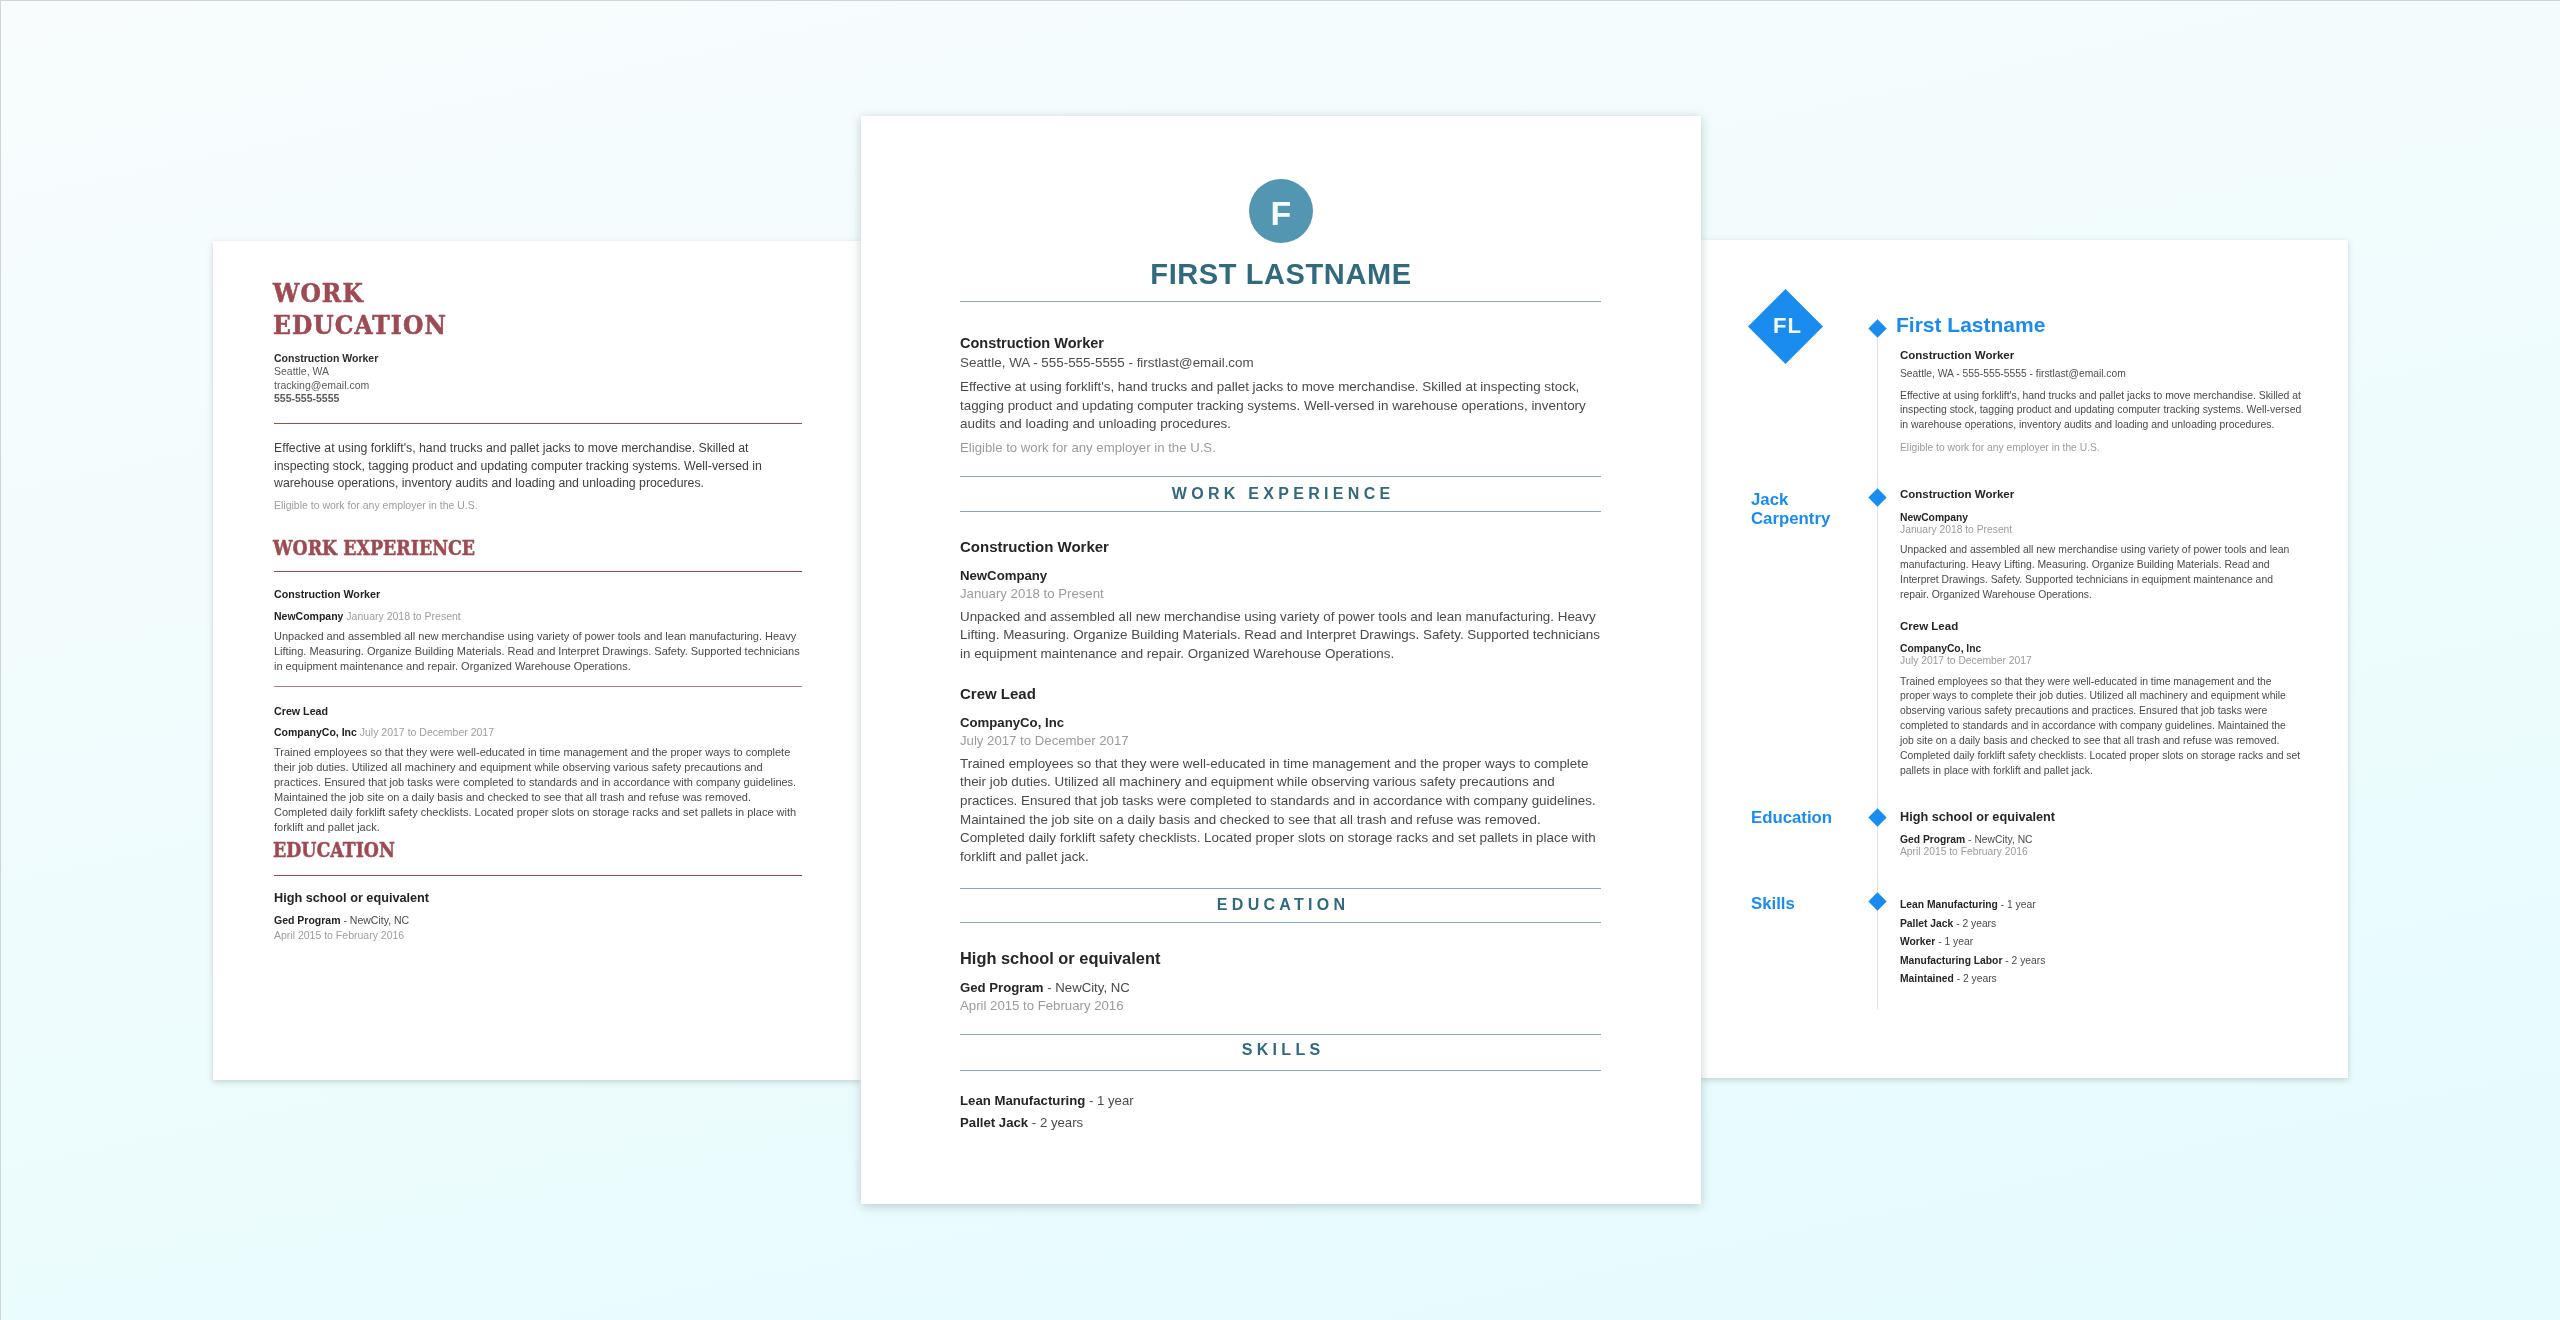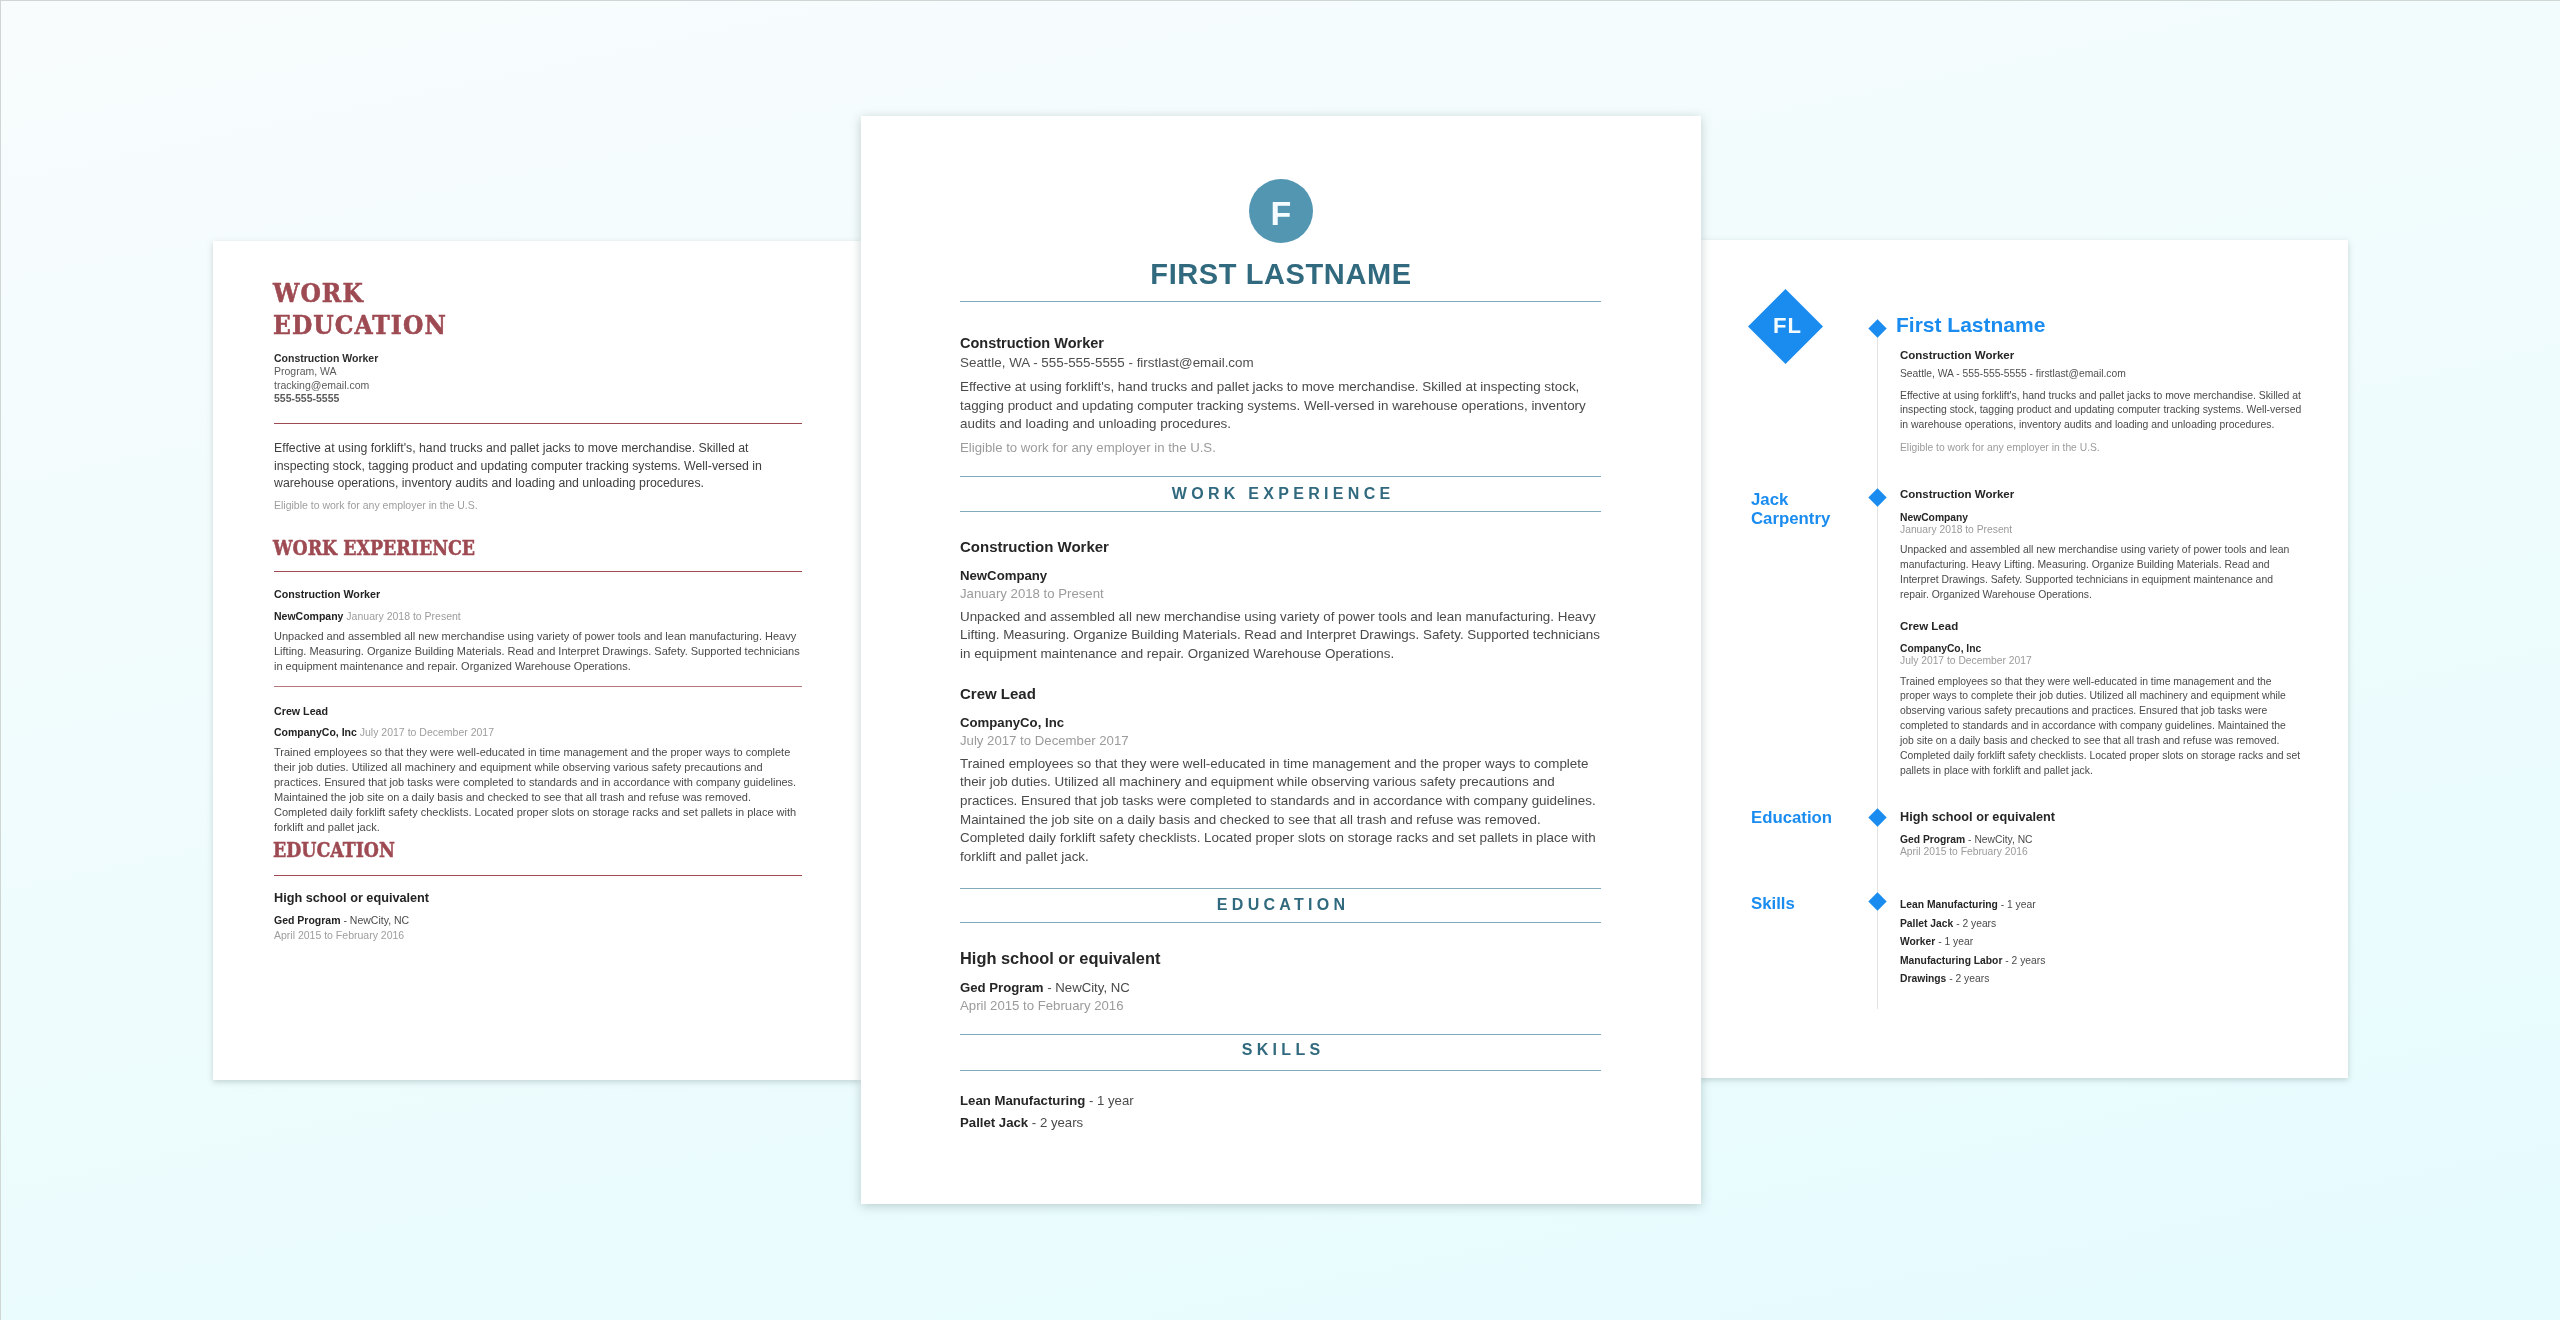--- a/index.html
+++ b/index.html
@@ -139,21 +139,21 @@
 </style>
 </head>
 <body>
 
 <div class="stage">
 
   <div class="card side L" style="left:212px;top:240px;width:648px;height:839px;">
     <div class="L-inner">
       <h1 class="L-name"><span>WORK</span><br><span>EDUCATION</span></h1>
       <div class="L-jobtitle">Construction Worker</div>
-      <div class="L-contact L-c1">Program, WA</div>
+      <div class="L-contact L-c1">Seattle, WA</div>
       <div class="L-contact L-c2">tracking@email.com</div>
       <div class="L-contact L-c3">555-555-5555</div>
       <div class="L-rule L-rule-top"></div>
       <p class="L-summary">Effective at using forklift's, hand trucks and pallet jacks to move merchandise. Skilled at inspecting stock, tagging product and updating computer tracking systems. Well-versed in warehouse operations, inventory audits and loading and unloading procedures.</p>
       <p class="L-eligible">Eligible to work for any employer in the U.S.</p>
 
       <h2 class="L-sec">WORK EXPERIENCE</h2>
       <div class="L-rule L-rule-sec"></div>
 
       <div class="L-job">
@@ -214,21 +214,21 @@
       <div class="R-job-dates">April 2015 to February 2016</div>
     </div>
 
     <h2 class="R-sec R-sec-skills">Skills</h2>
     <div class="R-dia R-dia-skills"></div>
     <div class="R-skills">
       <div class="R-skill"><span class="b">Lean Manufacturing</span> <span>- 1 year</span></div>
       <div class="R-skill"><span class="b">Pallet Jack</span> <span>- 2 years</span></div>
       <div class="R-skill"><span class="b">Worker</span> <span>- 1 year</span></div>
       <div class="R-skill"><span class="b">Manufacturing Labor</span> <span>- 2 years</span></div>
-      <div class="R-skill"><span class="b">Drawings</span> <span>- 2 years</span></div>
+      <div class="R-skill"><span class="b">Maintained</span> <span>- 2 years</span></div>
     </div>
   </div>
 
   <div class="card center C" style="left:860px;top:115px;width:840px;height:1088px;">
     <div class="C-avatar">
         <span class="C-avatar-letter">F</span>
       </div>
     <h1 class="C-name">FIRST LASTNAME</h1>
     <div class="C-rule C-rule-name"></div>
 

